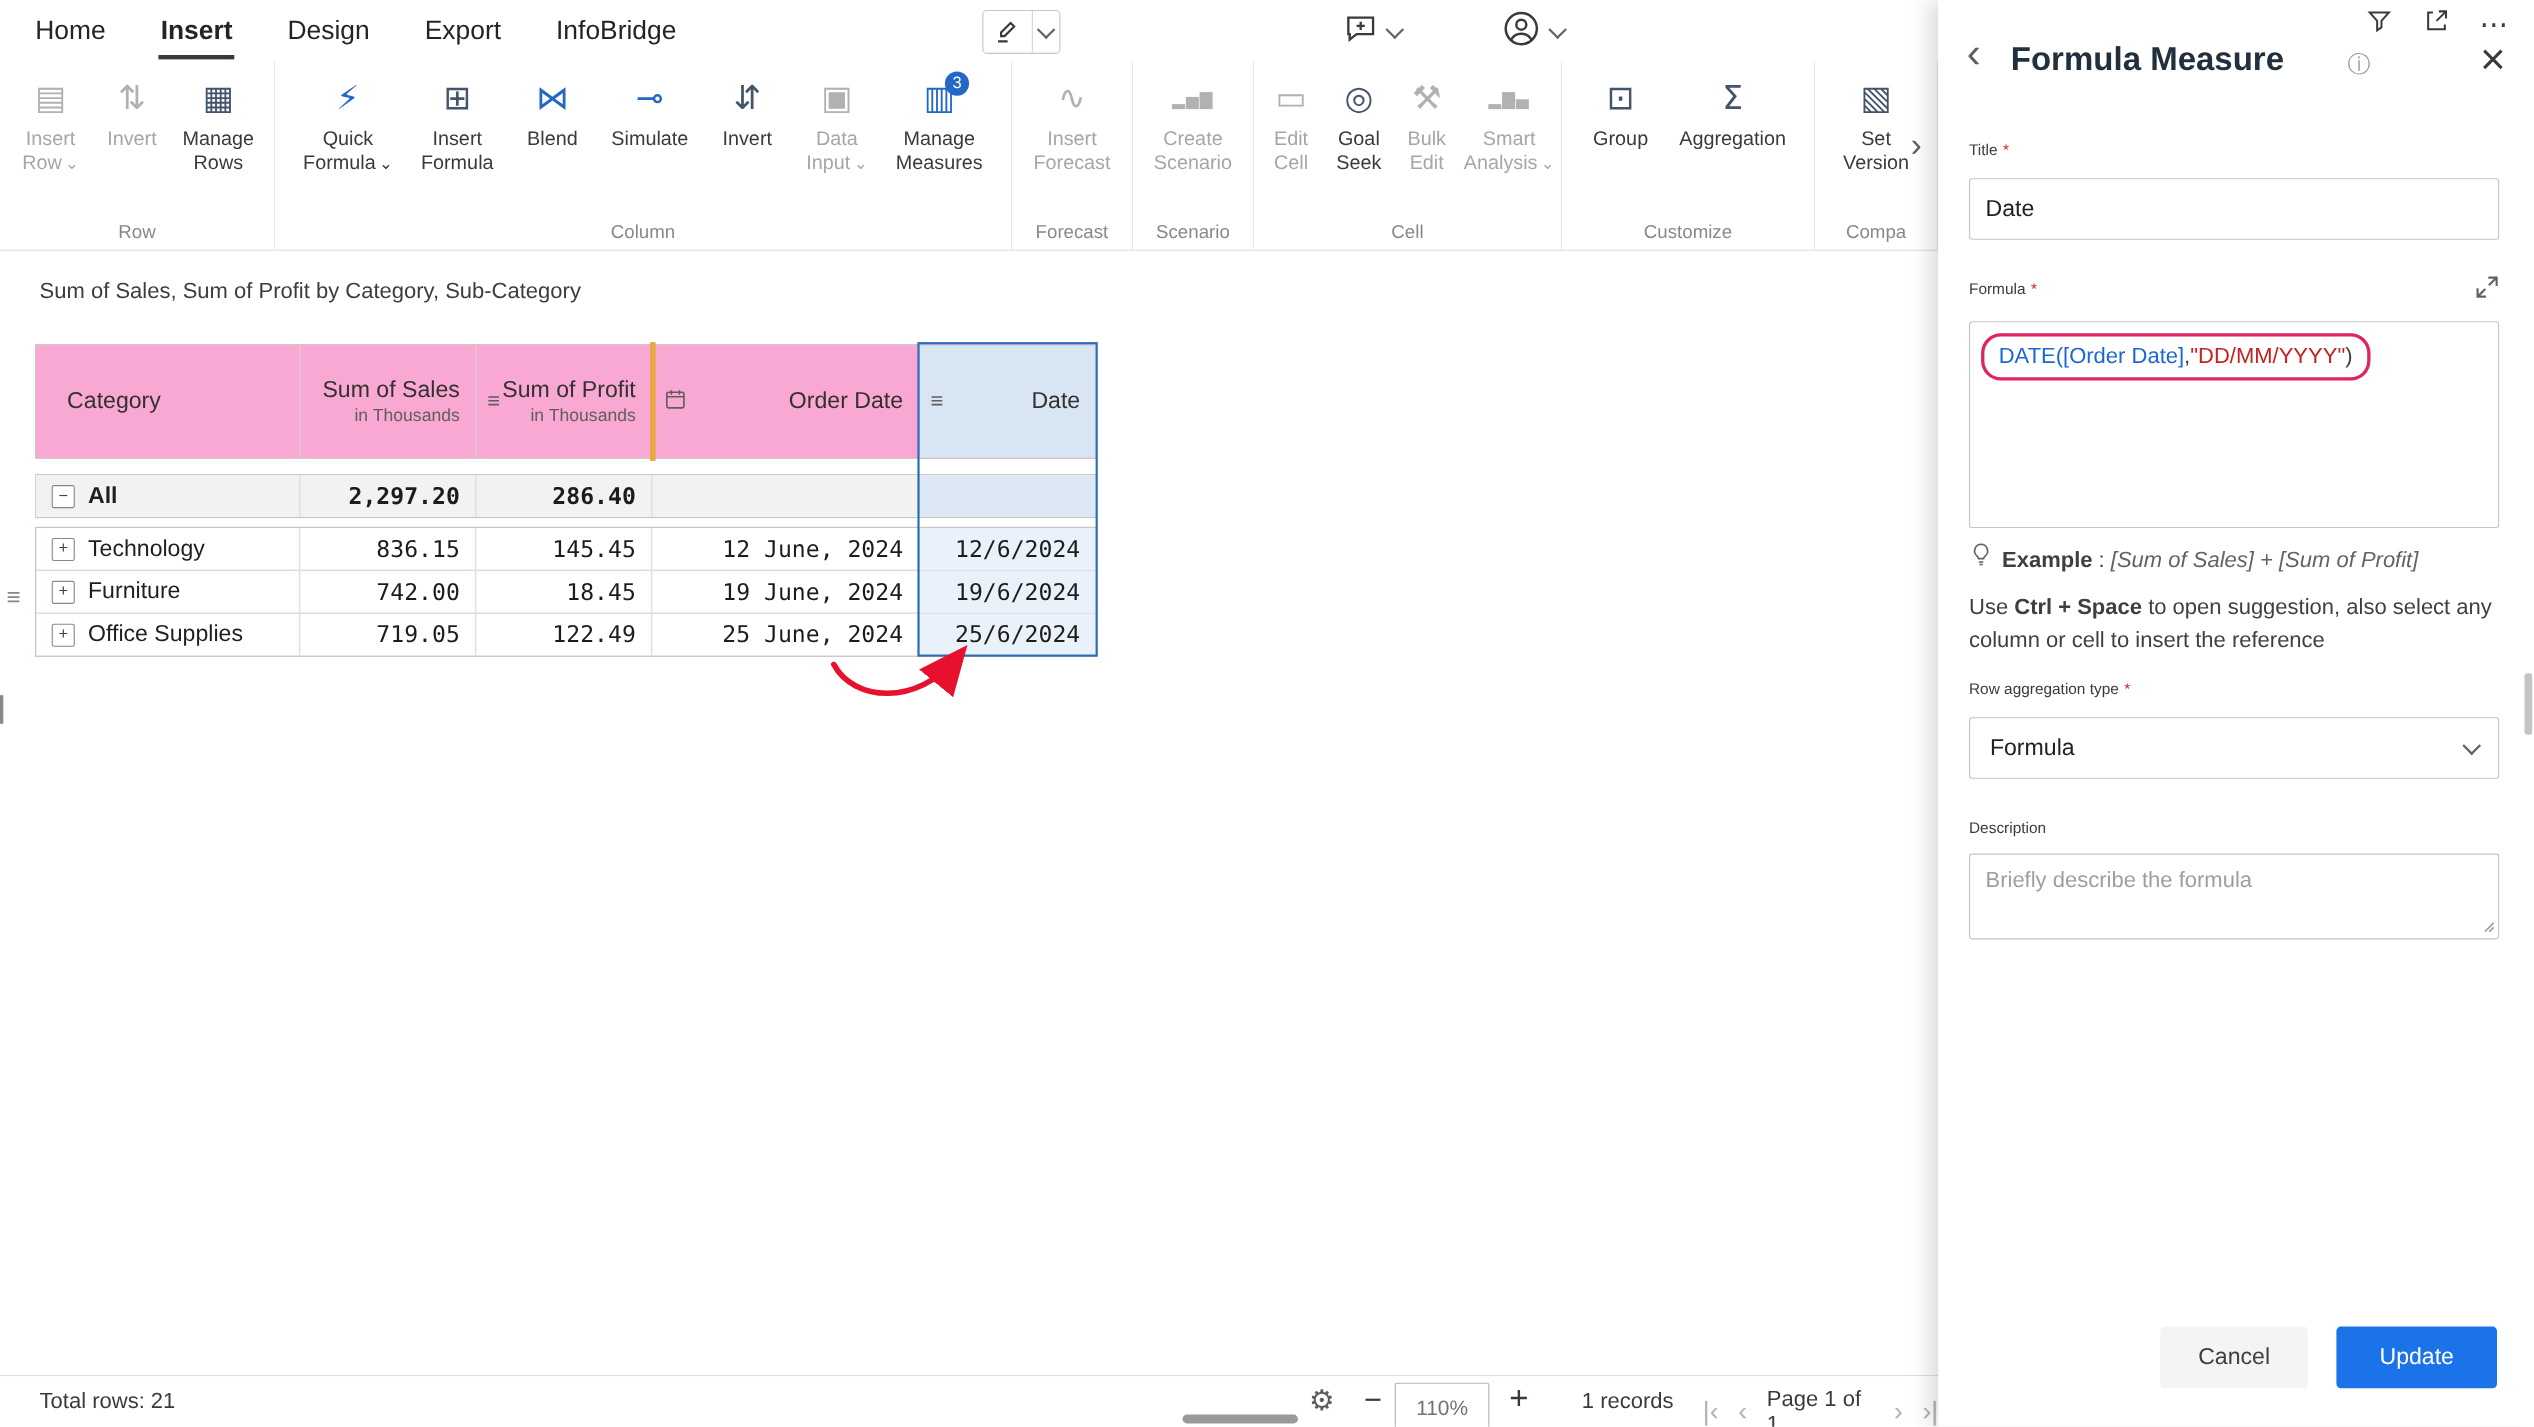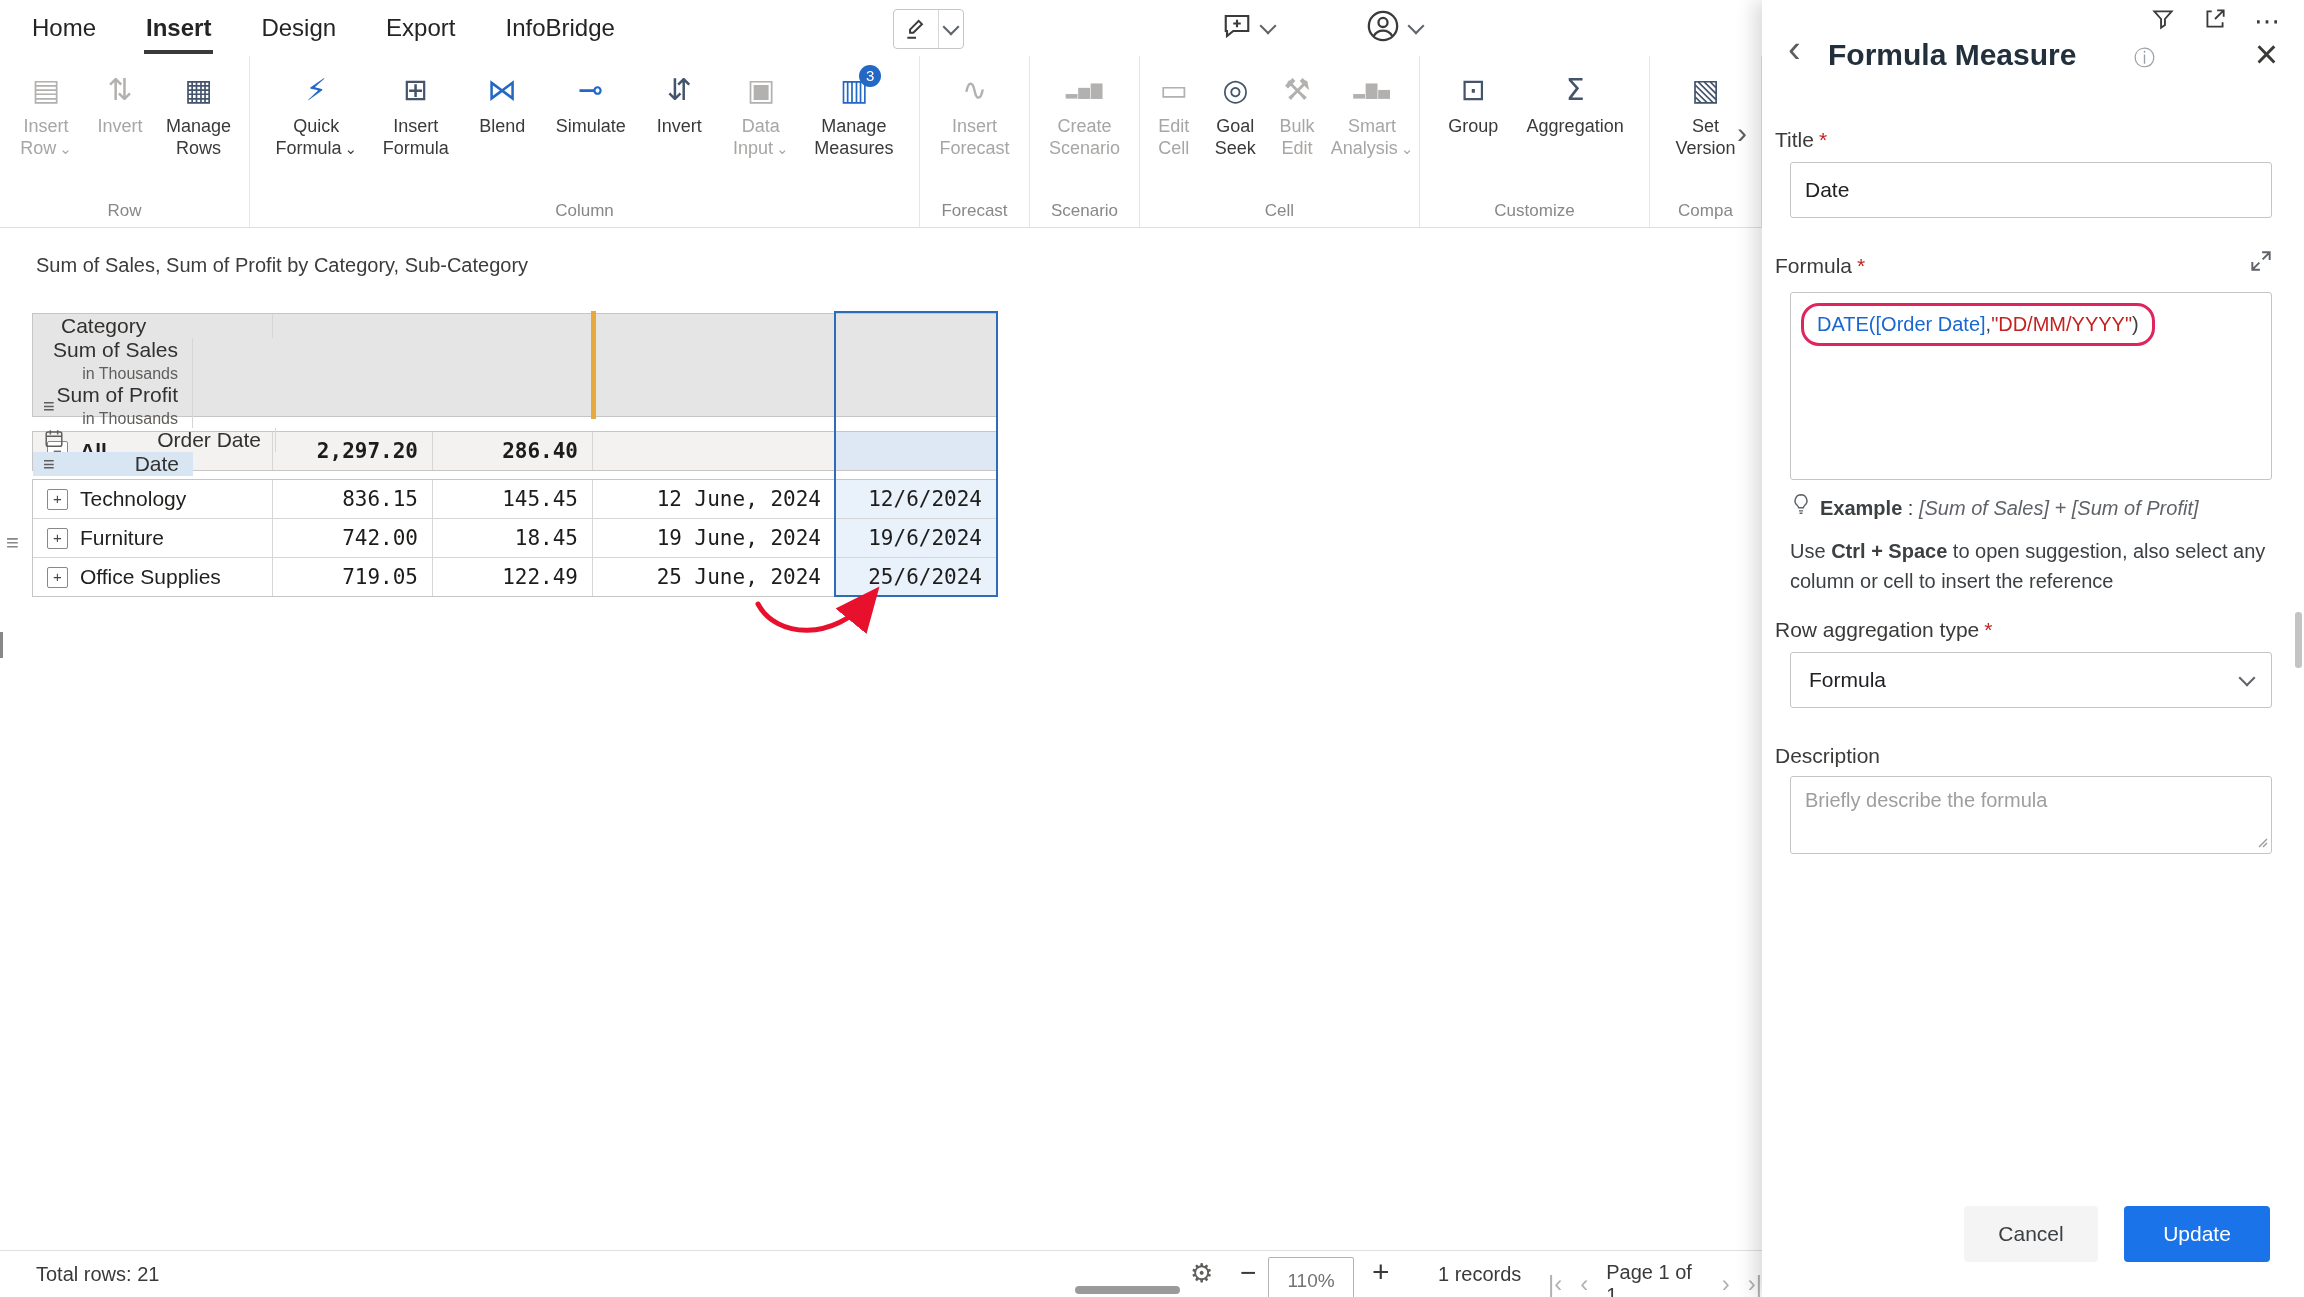--- a/index.html
+++ b/index.html
@@ -36,21 +36,21 @@
   .rbtn.disabled .ric{color:#b3b1af;}
   .rlabel{font-size:18px;line-height:22px;text-align:center;color:#3b3a39;}
   .rbtn.disabled .rlabel{color:#a8a6a4;}
   .rcaret{font-size:15px;margin-left:3px;color:inherit;}
   .rbadge{position:absolute;top:-3px;right:-13px;width:22px;height:22px;border-radius:50%;background:var(--accent-blue,#2368c4);color:#fff;font-size:15px;line-height:22px;text-align:center;font-family:"Liberation Sans",sans-serif;}
   .ribbon-expand{position:absolute;left:1737px;top:116px;font-size:30px;color:#605e5c;cursor:pointer;}
   
   .view-title{position:absolute;left:36px;top:254px;font-size:20px;color:#3c3c3b;}
   
   .pivot{position:absolute;left:32px;top:313px;width:965px;}
-  .block{border:1px solid #c8c6c4;box-sizing:border-box;background:#e5e5e5;flex-direction:column;}
+  .block{border:1px solid #c8c6c4;box-sizing:border-box;background:#f9a8d4;}
   .thead{display:flex;height:104px;}
   .th{position:relative;box-sizing:border-box;border-right:1px solid #d8d6d4;display:flex;flex-direction:column;justify-content:center;}
   .th:last-child{border-right:none;}
   .th.l{align-items:flex-start;padding-left:28px;padding-right:14px;}
   .th.r{align-items:flex-end;padding-right:14px;padding-left:14px;text-align:right;}
   .th .hl{font-size:21px;color:#33312f;}
   .th .hs{font-size:16px;color:#605e5c;margin-top:3px;}
   .th.selh{background:var(--selected-header-bg,#d8e6f4);}
   .hicon{position:absolute;left:10px;top:50%;transform:translateY(-50%);font-size:20px;color:#605e5c;line-height:1;cursor:pointer;}
   .gap1{height:14px;}
@@ -87,21 +87,21 @@
   .hscroll{position:absolute;left:1075px;bottom:3px;width:105px;height:8px;border-radius:4px;background:#9a9a9a;}
   
   .panel{position:absolute;left:1762px;top:0;width:542px;height:1297px;background:#fff;box-shadow:-8px 0 18px rgba(0,0,0,.14);}
   .p-topicons{position:absolute;left:388px;top:6px;display:flex;gap:26px;align-items:center;}
   .p-topicons > *{cursor:pointer;}
   .p-dots{font-size:26px;color:#3b3a39;line-height:26px;}
   .p-back{position:absolute;left:26px;top:30px;font-size:38px;color:#605e5c;cursor:pointer;line-height:38px;}
   .p-title{position:absolute;left:66px;top:38px;font-size:30px;font-weight:bold;color:#21303c;}
   .p-info{position:absolute;left:372px;top:44px;font-size:21px;color:#9aa0a6;cursor:pointer;}
   .p-close{position:absolute;right:26px;top:34px;font-size:40px;color:#3b3a39;cursor:pointer;line-height:40px;}
-  .p-label{position:absolute;left:13px;font-size:21px;color:#3b3a39;}
+  .p-label{position:absolute;left:28px;font-size:14px;color:#3b3a39;}
   .star{color:var(--formula-red,#c5221f);margin-left:5px;}
   .p-input{position:absolute;left:28px;top:162px;width:482px;height:56px;box-sizing:border-box;border:1px solid #c6c4c2;border-radius:3px;font-size:21px;padding:0 14px;color:#202124;font-family:inherit;}
   .p-expand{position:absolute;right:30px;top:248px;cursor:pointer;}
   .p-formula{position:absolute;left:28px;top:292px;width:482px;height:188px;border:1px solid #c6c4c2;border-radius:3px;box-sizing:border-box;padding:10px;cursor:text;}
   .f-highlight{display:inline-block;border:3px solid var(--highlight-red,#e0245e);border-radius:18px;padding:7px 13px;font-size:20px;white-space:nowrap;}
   .tk-fn,.tk-ref{color:var(--formula-blue,#1967d2);}
   .tk-plain{color:#3c4043;}
   .tk-str{color:var(--formula-red,#c5221f);}
   .p-example{position:absolute;left:28px;top:492px;width:482px;font-size:20px;color:#3c4043;line-height:30px;}
   .ex-row{display:flex;align-items:center;gap:8px;}

